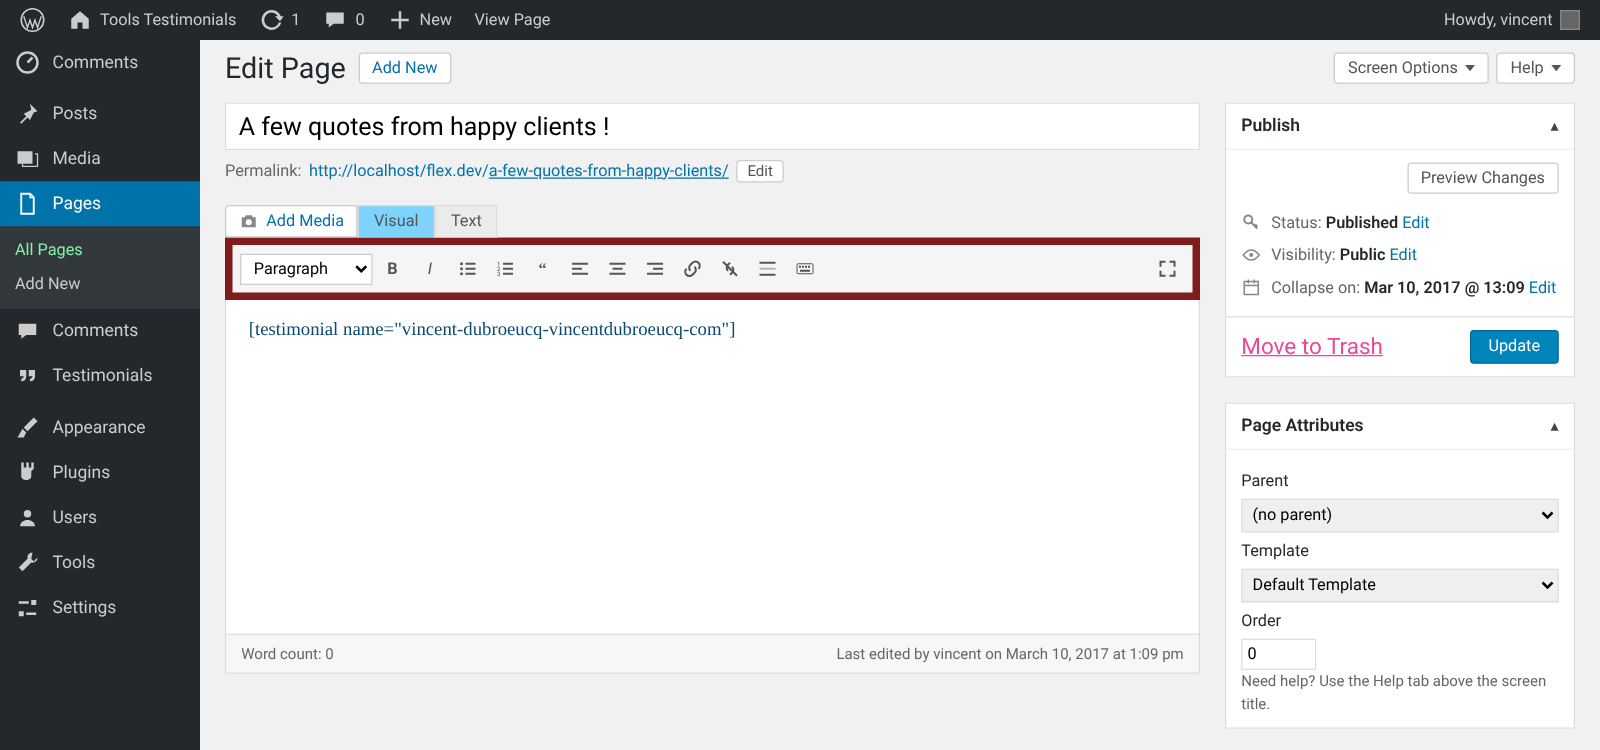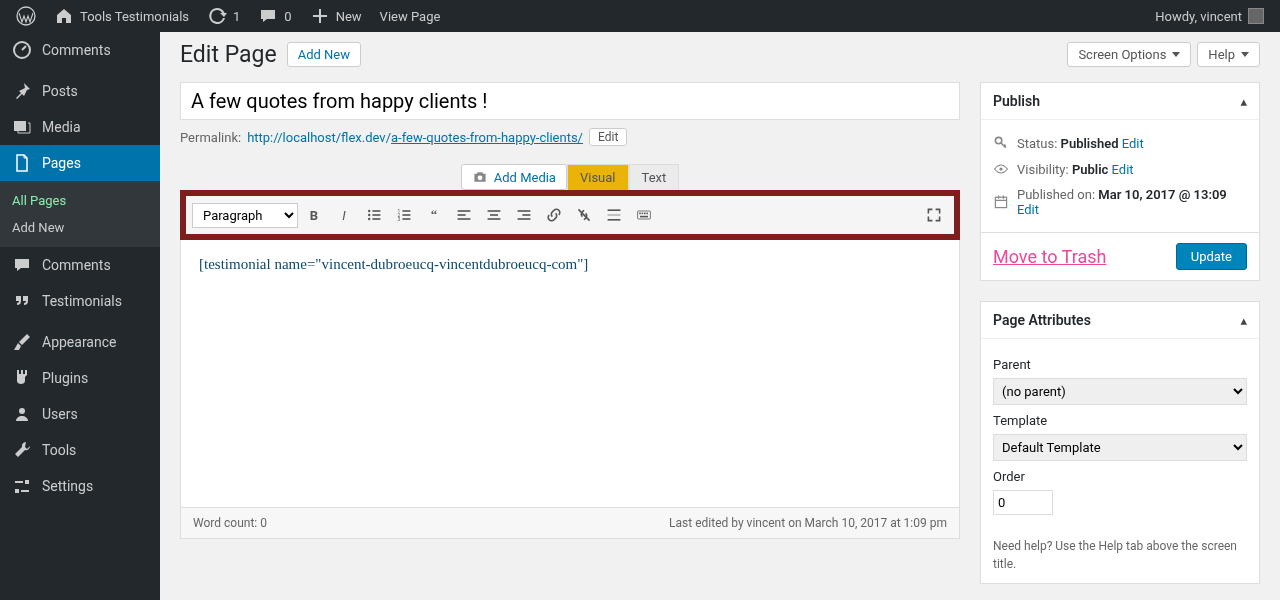--- a/index.html
+++ b/index.html
@@ -26,23 +26,23 @@
 .btn-secondary{background:#fff;border:1px solid #ccc;padding:4px 10px;border-radius:3px;color:#0073aa;cursor:pointer;font-size:13px}
 .btn-small{background:#fff;border:1px solid #ccc;padding:1px 8px;border-radius:3px;cursor:pointer;font-size:12px;color:#555}
 .top-buttons{display:flex;justify-content:flex-end;gap:6px;margin-bottom:-26px}
 .tab-btn{background:#fff;border:1px solid #ccc;border-radius:3px;padding:4px 10px;cursor:pointer;font-size:13px;color:#555;display:flex;align-items:center;gap:6px}
 .columns{display:flex;gap:20px;align-items:flex-start}
 .main{flex:1}
 .side{width:280px}
 .title-input{width:100%;padding:6px 10px;font-size:20px;border:1px solid #ddd;background:#fff;margin-bottom:8px}
 .permalink{font-size:13px;color:#666;margin-bottom:18px;display:flex;align-items:center;gap:6px}
 .permalink .slug{text-decoration:underline}
-.media-row{display:flex;justify-content:center;align-items:flex-end;margin-bottom:0}
+.media-row{display:flex;justify-content:flex-start;align-items:flex-end;margin-bottom:0}
 .editor-tabs{display:flex}
-.editor-tab{border:1px solid #ddd;border-bottom:none;background:#eab308;padding:5px 12px;cursor:pointer;font-size:13px;color:#555}
+.editor-tab{border:1px solid #ddd;border-bottom:none;background:#7dd3fc;padding:5px 12px;cursor:pointer;font-size:13px;color:#555}
 .editor-tab.active{background:#ebebeb}
 .toolbar{background:#f5f5f5;border:6px solid #7f1d1d;padding:6px;display:flex;align-items:center;gap:2px}
 .toolbar select{border:1px solid #ccc;padding:3px 18px 3px 6px;font-size:13px;background:#fff}
 .tb-btn{width:28px;height:26px;display:flex;align-items:center;justify-content:center;cursor:pointer;color:#555;border-radius:2px}
 .tb-spacer{flex:1}
 .editor-body{border:1px solid #ddd;border-top:none;background:#fff;padding:16px 18px;min-height:268px;font-family:Liberation Serif, serif;font-size:15px;color:#0c4a6e}
 .editor-foot{border:1px solid #ddd;border-top:none;background:#f7f7f7;padding:8px 12px;display:flex;justify-content:space-between;font-size:12px;color:#666}
 .postbox{background:#fff;border:1px solid #ddd;margin-bottom:20px}
 .postbox-header{padding:10px 12px;border-bottom:1px solid #eee;display:flex;justify-content:space-between;align-items:center;cursor:pointer}
 .postbox-header h2{font-size:14px;font-weight:600;color:#23282d}
@@ -50,21 +50,21 @@
 .preview-row{display:flex;justify-content:flex-end;margin-bottom:10px}
 .pub-row{display:flex;align-items:center;gap:8px;padding:5px 0;font-size:13px;color:#666}
 .pub-row svg{width:16px;height:16px;flex-shrink:0;color:#888}
 .pub-row b{color:#23282d;font-weight:600}
 .pub-foot{border-top:1px solid #ddd;padding:10px 12px;display:flex;justify-content:space-between;align-items:center}
 .trash{color:#ec4899;text-decoration:underline;cursor:pointer;font-size:18px}
 .btn-primary{background:#0085ba;border:1px solid #006799;color:#fff;padding:5px 14px;border-radius:3px;cursor:pointer;font-size:13px}
 .attr-label{font-size:13px;color:#23282d;margin:8px 0 6px}
 .attr-select{width:100%;border:1px solid #ddd;padding:4px;font-size:13px}
 .attr-input{width:60px;border:1px solid #ddd;padding:4px;font-size:13px}
-.help-text{font-size:12px;color:#666;margin-top:22px;line-height:1.5}
+.help-text{font-size:12px;color:#666;margin-top:0;line-height:1.5}
 .caret{width:0;height:0;border-left:4px solid transparent;border-right:4px solid transparent;border-top:5px solid #555;display:inline-block}
 </style>
 </head>
 <body>
 
 <div class="adminbar">
   <div class="adminbar-left">
     <div class="adminbar-item">
         <svg viewBox="0 0 20 20" fill="currentColor">
           <circle cx="10" cy="10" r="9" fill="none" stroke="currentColor" stroke-width="1.3"></circle>
@@ -320,40 +320,43 @@
         </div>
       </div>
 
       <div class="side">
         <div class="postbox">
           <div class="postbox-header">
               <h2>Publish</h2>
               <span>▴</span>
             </div>
           <div class="postbox-body">
+            <div class="preview-row">
+                <button class="btn-secondary" style="color:#555">Preview Changes</button>
+              </div>
             <div class="pub-row">
                 <svg viewBox="0 0 20 20" fill="currentColor">
                   <circle cx="7" cy="7" r="4" fill="none" stroke="currentColor" stroke-width="2"></circle>
                   <path d="M10 10l6 6M14 12l2 2" stroke="currentColor" stroke-width="2"></path>
                 </svg>
                 <span><span>Status:</span> <b>Published</b> <a href="#">Edit</a></span>
               </div>
             <div class="pub-row">
                 <svg viewBox="0 0 20 20" fill="currentColor">
                   <path d="M10 5c4 0 8 5 8 5s-4 5-8 5-8-5-8-5 4-5 8-5z" fill="none" stroke="currentColor" stroke-width="1.5"></path>
                   <circle cx="10" cy="10" r="2"></circle>
                 </svg>
                 <span><span>Visibility:</span> <b>Public</b> <a href="#">Edit</a></span>
               </div>
             <div class="pub-row">
                 <svg viewBox="0 0 20 20" fill="currentColor">
                   <rect x="3" y="4" width="14" height="13" fill="none" stroke="currentColor" stroke-width="1.5"></rect>
                   <path d="M3 8h14M7 2v4M13 2v4" stroke="currentColor" stroke-width="1.5"></path>
                 </svg>
-                <span><span>Published on:</span> <b>Mar 10, 2017 @ 13:09</b> <a href="#">Edit</a></span>
+                <span><span>Collapse on:</span> <b>Mar 10, 2017 @ 13:09</b> <a href="#">Edit</a></span>
               </div>
           </div>
           <div class="pub-foot">
             <span class="trash">Move to Trash</span>
             <button class="btn-primary">Update</button>
           </div>
         </div>
 
         <div class="postbox">
           <div class="postbox-header">

